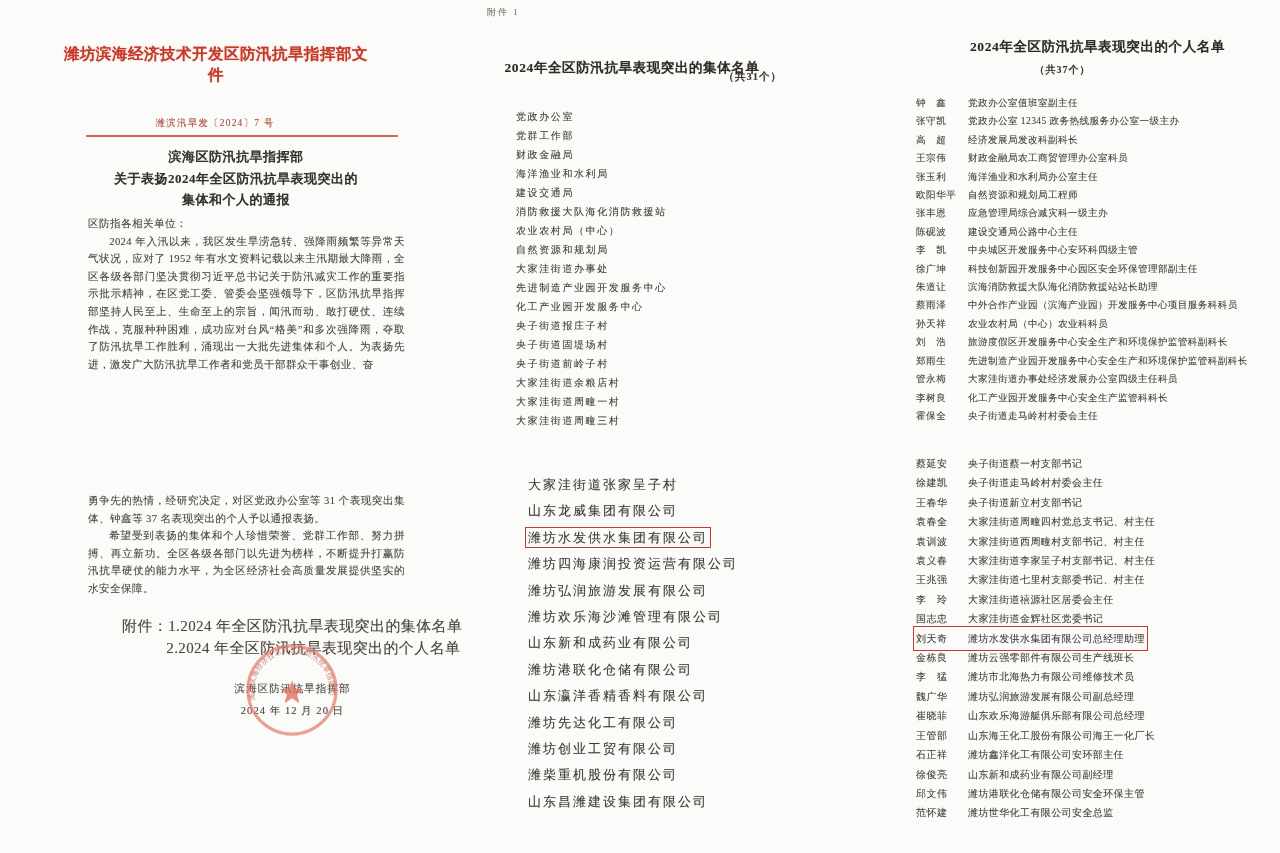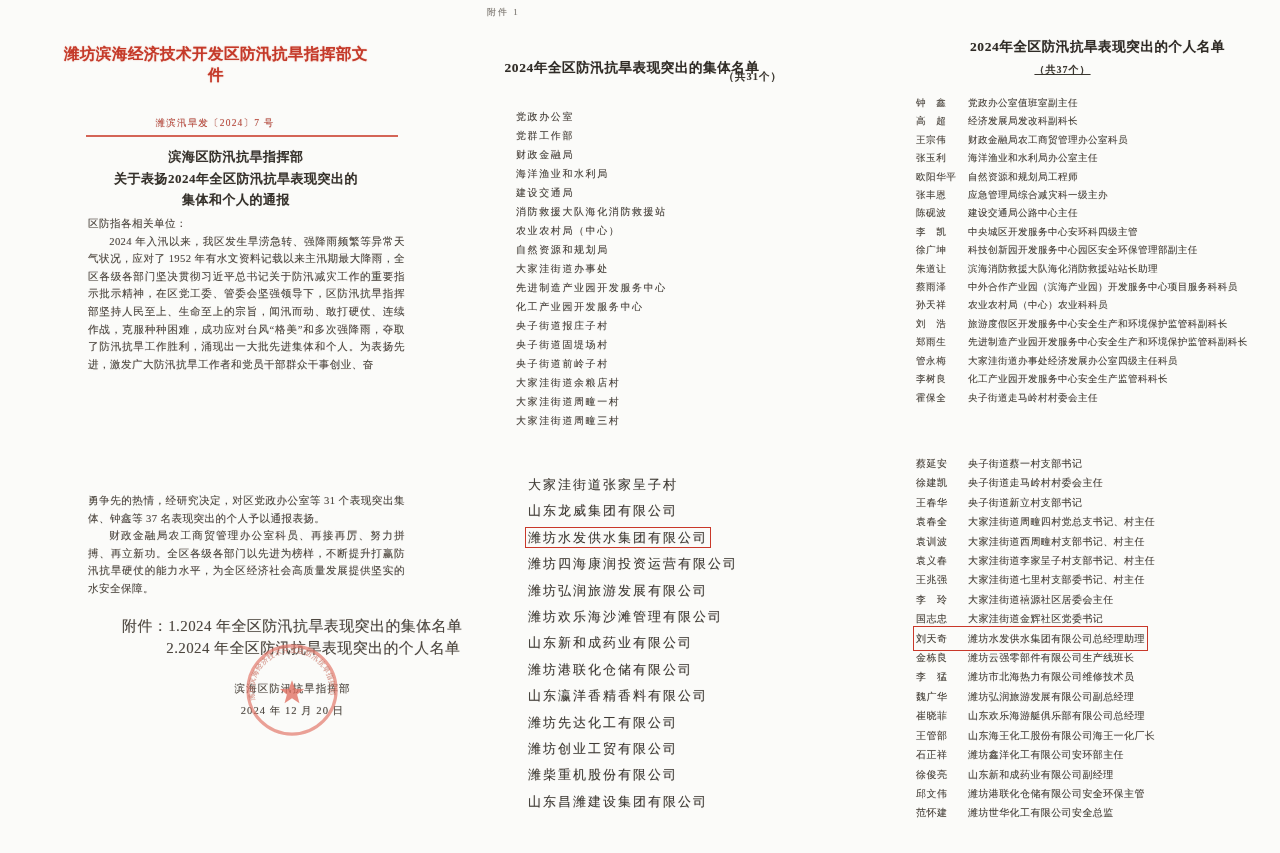--- a/index.html
+++ b/index.html
@@ -45,21 +45,21 @@
   .p2-title { left:482px; top:59px; width:300px; text-align:center; font-size:13.5px; font-weight:bold; color:#2f2b26; letter-spacing:0.6px; }
   .p2-count { left:482px; top:70px; width:300px; text-align:right; font-size:10.5px; font-weight:bold; color:#3a362f; letter-spacing:1px; }
   .m-list { color:#46413b; }
   .m-list-a { left:516px; top:107px; font-size:10px; letter-spacing:1.6px; }
   .m-list-a .m-item { line-height:19px; white-space:nowrap; }
   .m-list-b { left:528px; top:472px; font-size:13px; letter-spacing:2px; color:#3e3a34; }
   .m-list-b .m-item { line-height:26.4px; white-space:nowrap; }
 
   
   .p3-title { left:900px; top:38px; width:325px; text-align:right; font-size:13.5px; font-weight:bold; color:#2f2b26; letter-spacing:0.6px; }
-  .p3-count { left:900px; top:63px; width:325px; text-align:center; font-size:10px; font-weight:bold; color:#3a362f; letter-spacing:1px;text-decoration:underline; }
+  .p3-count { left:900px; top:63px; width:325px; text-align:center; font-size:10px; font-weight:bold; color:#3a362f; letter-spacing:1px; }
   .p-list { color:#47423b; }
   .p-list-a { left:916px; top:94px; font-size:9.6px; }
   .p-list-a .p-row { line-height:18.4px; white-space:nowrap; }
   .p-list-b { left:916px; top:454px; font-size:10px; }
   .p-list-b .p-row { line-height:19.4px; white-space:nowrap; }
   .p-name { display:inline-block; width:52px; letter-spacing:0.5px; }
   .p-role { letter-spacing:0.4px; }
   .row-inner { display:inline-block; }
 
   .red-box { outline:1.4px solid #c9382a; outline-offset:2px; }
@@ -79,21 +79,21 @@
       <div>集体和个人的通报</div>
     </div>
 
     <div class="abs p1-body p1-body-a">
       <div>区防指各相关单位：</div>
       <div class="indent">2024 年入汛以来，我区发生旱涝急转、强降雨频繁等异常天气状况，应对了 1952 年有水文资料记载以来主汛期最大降雨，全区各级各部门坚决贯彻习近平总书记关于防汛减灾工作的重要指示批示精神，在区党工委、管委会坚强领导下，区防汛抗旱指挥部坚持人民至上、生命至上的宗旨，闻汛而动、敢打硬仗、连续作战，克服种种困难，成功应对台风“格美”和多次强降雨，夺取了防汛抗旱工作胜利，涌现出一大批先进集体和个人。为表扬先进，激发广大防汛抗旱工作者和党员干部群众干事创业、奋</div>
     </div>
 
     <div class="abs p1-body p1-body-b">
       <div>勇争先的热情，经研究决定，对区党政办公室等 31 个表现突出集体、钟鑫等 37 名表现突出的个人予以通报表扬。</div>
-      <div class="indent">财政金融局农工商贸管理办公室科员、再接再厉、努力拼搏、再立新功。全区各级各部门以先进为榜样，不断提升打赢防汛抗旱硬仗的能力水平，为全区经济社会高质量发展提供坚实的水安全保障。</div>
+      <div class="indent">希望受到表扬的集体和个人珍惜荣誉、党群工作部、努力拼搏、再立新功。全区各级各部门以先进为榜样，不断提升打赢防汛抗旱硬仗的能力水平，为全区经济社会高质量发展提供坚实的水安全保障。</div>
     </div>
 
     <div class="abs p1-attach">
       <div>附件：1.2024 年全区防汛抗旱表现突出的集体名单</div>
       <div class="l2">2.2024 年全区防汛抗旱表现突出的个人名单</div>
     </div>
 
     <div class="abs p1-sign">
       <div>滨海区防汛抗旱指挥部</div>
       <div>2024 年 12 月 20 日</div>
@@ -186,20 +186,23 @@
   <div>
     <div class="abs p3-title">2024年全区防汛抗旱表现突出的个人名单</div>
     <div class="abs p3-count">（共37个）</div>
 
     <div class="abs p-list p-list-a">
 
         <div class="p-row">
           <span class="row-inner hl-target"><span class="p-name">钟　鑫</span><span class="p-role">党政办公室值班室副主任</span></span>
         </div>
 
+        <div class="p-row">
+          <span class="row-inner hl-target"><span class="p-name">张守凯</span><span class="p-role">党政办公室 12345 政务热线服务办公室一级主办</span></span>
+        </div>
 
         <div class="p-row">
           <span class="row-inner hl-target"><span class="p-name">高　超</span><span class="p-role">经济发展局发改科副科长</span></span>
         </div>
 
         <div class="p-row">
           <span class="row-inner hl-target"><span class="p-name">王宗伟</span><span class="p-role">财政金融局农工商贸管理办公室科员</span></span>
         </div>
 
         <div class="p-row">

